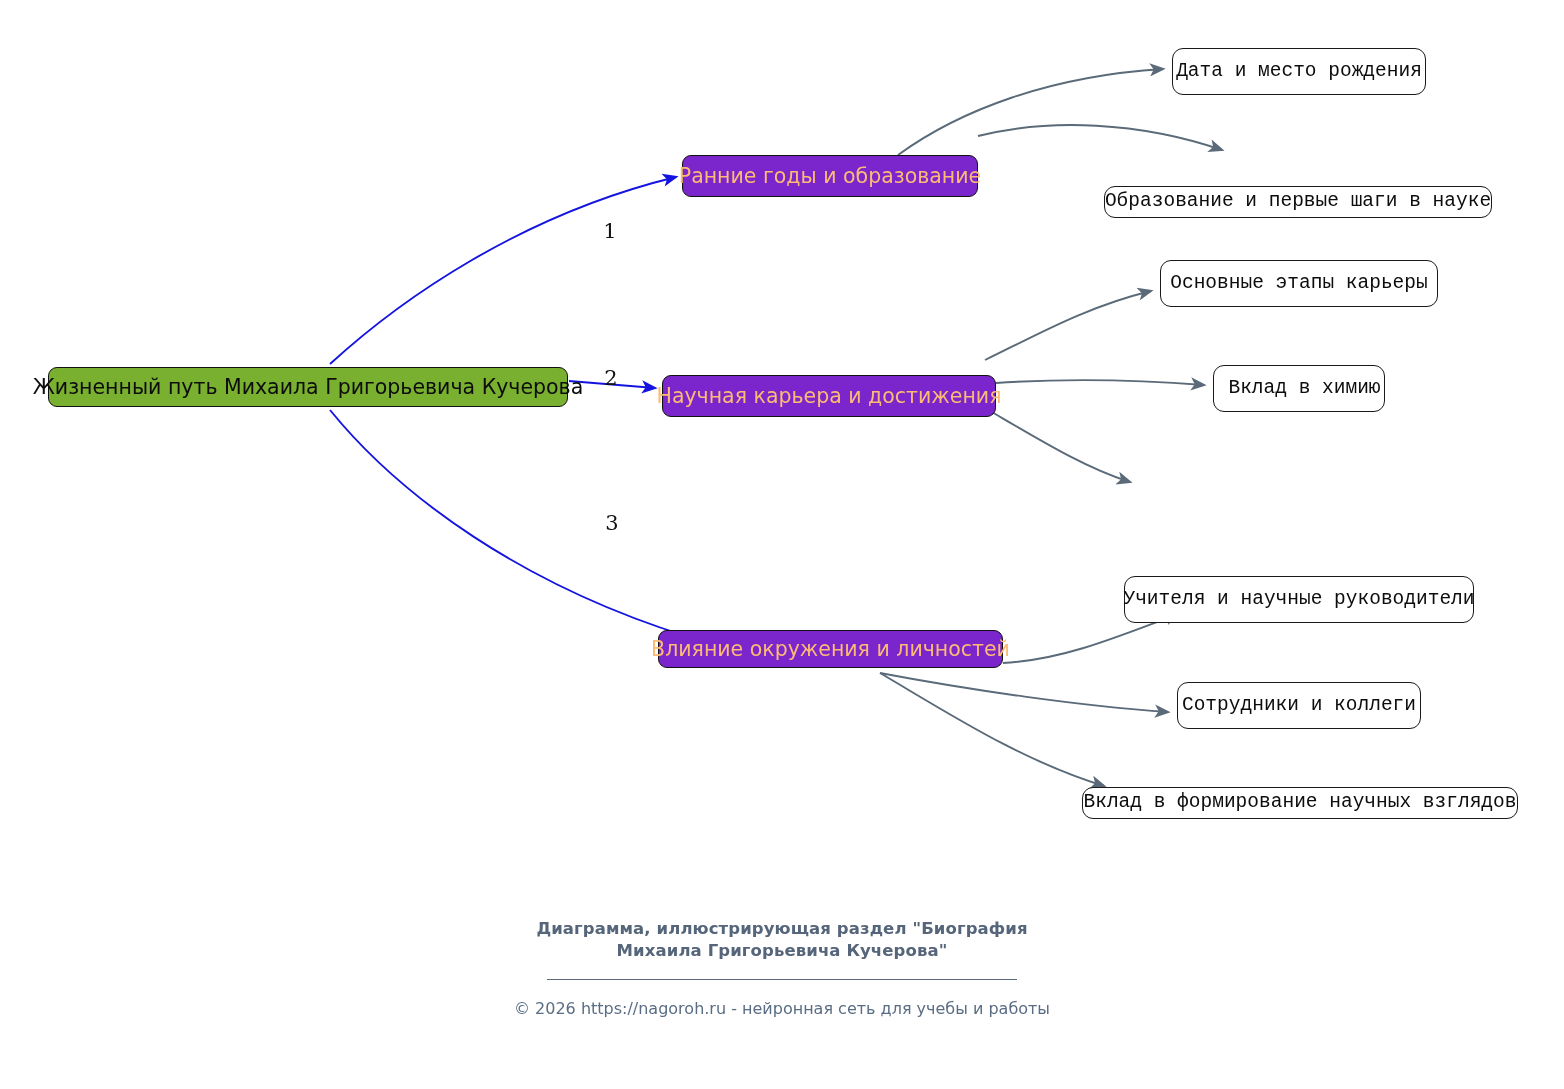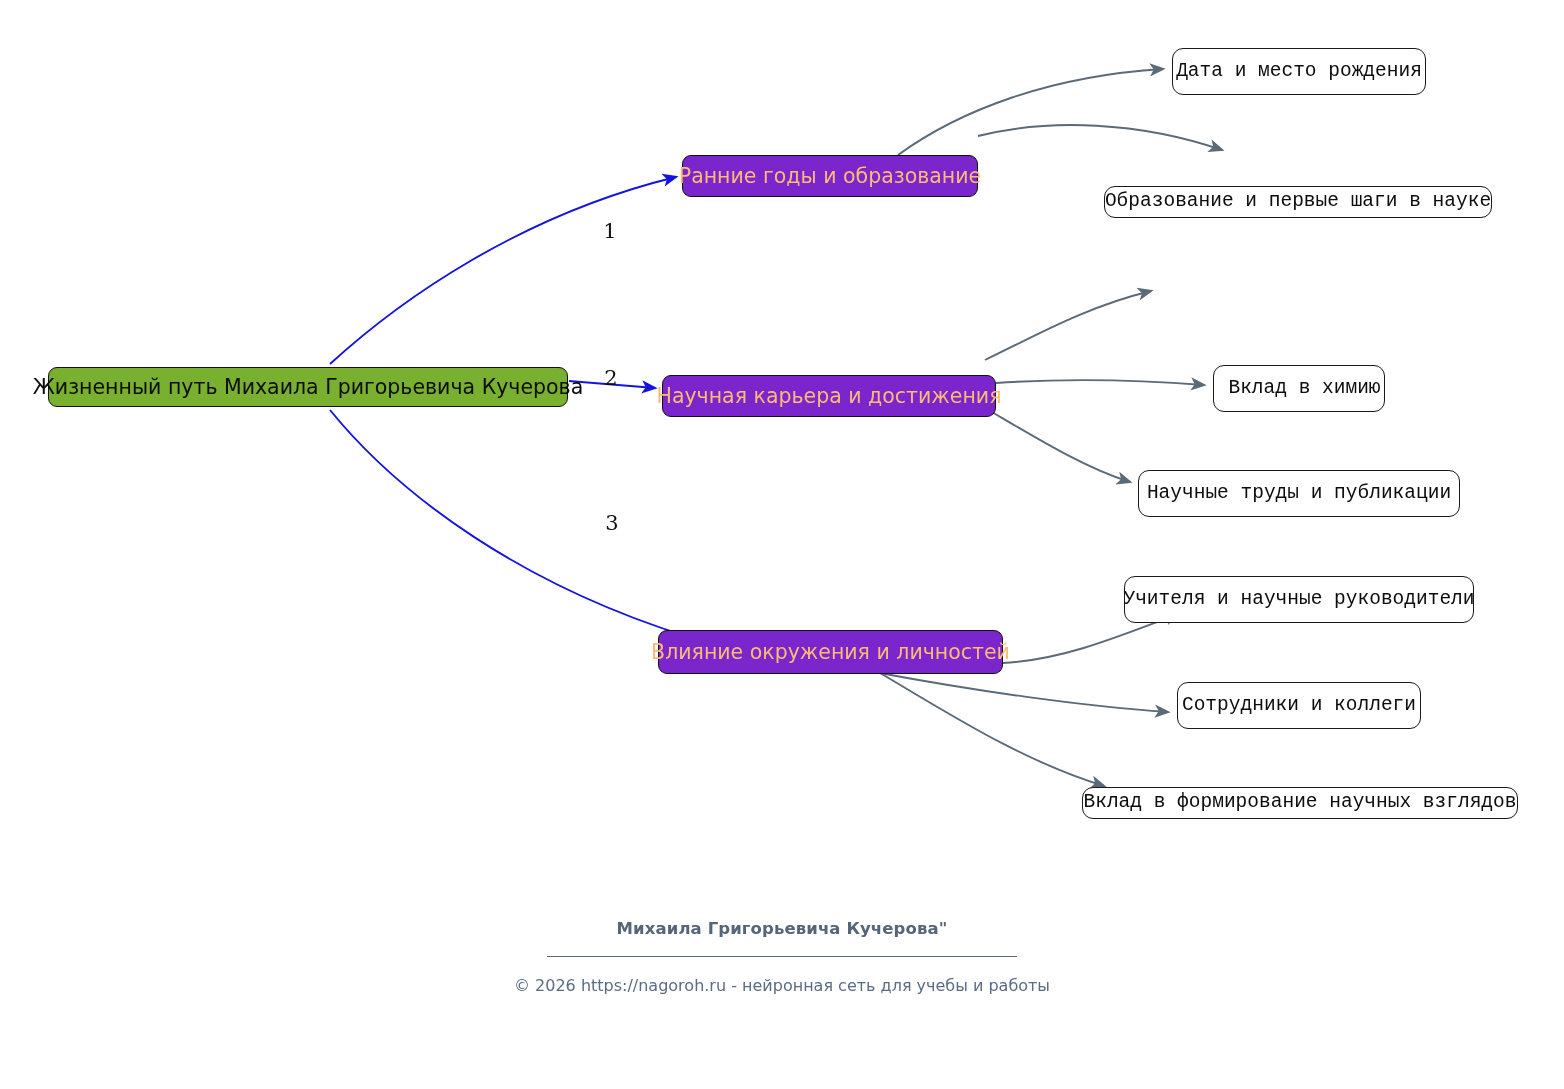--- a/index.html
+++ b/index.html
@@ -133,45 +133,46 @@
   <div class="node node-leaf" style="left:1172px; top:48px; width:254px; height:47px;">
     <span>Дата и место рождения</span>
   </div>
   <div class="node node-leaf" style="left:1104px; top:158px; width:388px; height:32px;margin-top:28px;">
     <span>Образование и первые шаги в науке</span>
   </div>
 
   <div class="node node-branch" style="left:662px; top:367px; width:334px; height:42px;margin-top:8px;">
     <span>Научная карьера и достижения</span>
   </div>
+  <div class="node node-leaf" style="left:1160px; top:260px; width:278px; height:47px;">
+    <span>Основные этапы карьеры</span>
+  </div>
   <div class="node node-leaf" style="left:1213px; top:365px; width:172px; height:47px;padding-left:11px;">
     <span>Вклад в химию</span>
   </div>
-  <div class="node node-leaf" style="left:1138px; top:470px; width:322px; height:47px;">
-    <span>Научные труды и публикации</span>
-  </div>
 
-  <div class="node node-branch" style="left:658px; top:630px; width:345px; height:44px;text-align:right;">
+  <div class="node node-branch" style="left:658px; top:630px; width:345px; height:38px;text-align:right;">
     <span>Влияние окружения и личностей</span>
   </div>
   <div class="node node-leaf" style="left:1177px; top:682px; width:244px; height:47px;">
     <span>Сотрудники и коллеги</span>
   </div>
   <div class="node node-leaf" style="left:1124px; top:576px; width:350px; height:47px;">
     <span>Учителя и научные руководители</span>
   </div>
   <div class="node node-leaf" style="left:1082px; top:787px; width:436px; height:32px;">
     <span>Вклад в формирование научных взглядов</span>
   </div>
 
   <div class="edge-label" style="left:610px; top:231px;">1</div>
   <div class="edge-label" style="left:611px; top:378px;">2</div>
   <div class="edge-label" style="left:612px; top:523px;">3</div>
 
   <div id="footer" style="top:918px;">
     <div class="footer-title">
+      <div>Диаграмма, иллюстрирующая раздел "Биография</div>
       <div>Михаила Григорьевича Кучерова"</div>
     </div>
     <div class="footer-rule"></div>
     <div class="footer-credit">© 2026 https://nagoroh.ru - нейронная сеть для учебы и работы</div>
   </div>
 
 </div>
 
 </body></html>

